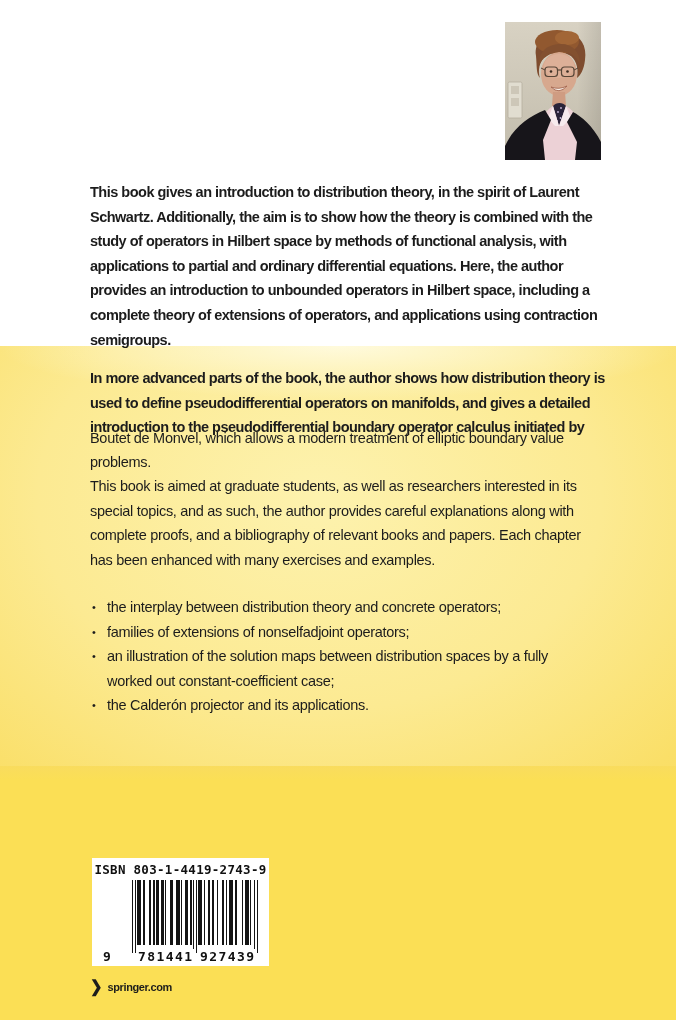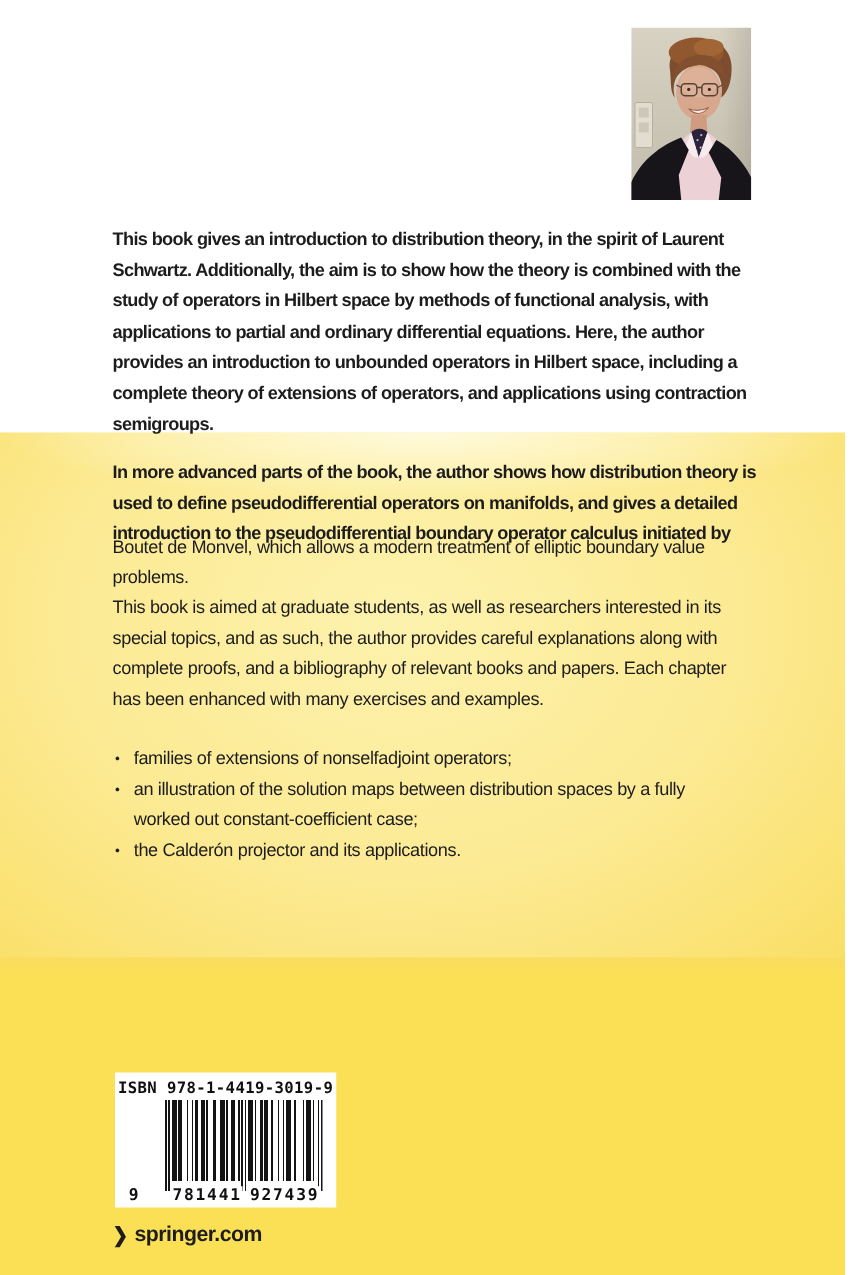--- a/index.html
+++ b/index.html
@@ -50,21 +50,21 @@
   }
   .bc-d0{left:10px;letter-spacing:0;}
   .bc-d1{left:45px;}
   .bc-d2{left:107px;}
   
   .footer{
     position:absolute;left:90px;top:978px;display:flex;align-items:center;
     color:#1d1d1b;font-weight:700;
   }
   .footer .chev{font-size:15px;font-weight:900;margin-right:5px;transform:scaleY(1.1);}
-  .footer .site{font-size:17px;letter-spacing:-0.4px;}
+  .footer .site{font-size:11px;letter-spacing:-0.4px;}
 </style>
 </head>
 <body>
 
 <div class="page">
 
   <div class="band-upper"></div>
   <div class="band-lower"></div>
 
   <div class="photo">
@@ -136,29 +136,30 @@
     <div class="tblock" style="top:425.8px;">Boutet de Monvel, which allows a modern treatment of elliptic boundary value
 problems.</div>
   </div>
 
   <div class="tblock" style="top:474px;">This book is aimed at graduate students, as well as researchers interested in its
 special topics, and as such, the author provides careful explanations along with
 complete proofs, and a bibliography of relevant books and papers. Each chapter
 has been enhanced with many exercises and examples.</div>
 
   <ul class="topics-list" style="position:absolute;left:90px;top:595px;">
+    <li>the interplay between distribution theory and concrete operators;</li>
     <li>families of extensions of nonselfadjoint operators;</li>
     <li>an illustration of the solution maps between distribution spaces by a fully
 worked out constant-coefficient case;</li>
     <li>the Calderón projector and its applications.</li>
   </ul>
 
 
   <div class="barcode-box">
-    <div class="isbn-label">ISBN 978-1-4419-3019-9</div>
+    <div class="isbn-label">ISBN 803-1-4419-2743-9</div>
     <svg class="bars" viewBox="0 0 95 73" preserveAspectRatio="none" shape-rendering="crispEdges">
         <rect x="0" y="0" width="1" height="73"></rect>
         <rect x="2" y="0" width="1" height="73"></rect>
         <rect x="4" y="0" width="1" height="65"></rect>
         <rect x="5" y="0" width="1" height="65"></rect>
         <rect x="6" y="0" width="1" height="65"></rect>
         <rect x="8" y="0" width="1" height="65"></rect>
         <rect x="9" y="0" width="1" height="65"></rect>
         <rect x="13" y="0" width="1" height="65"></rect>
         <rect x="16" y="0" width="1" height="65"></rect>

